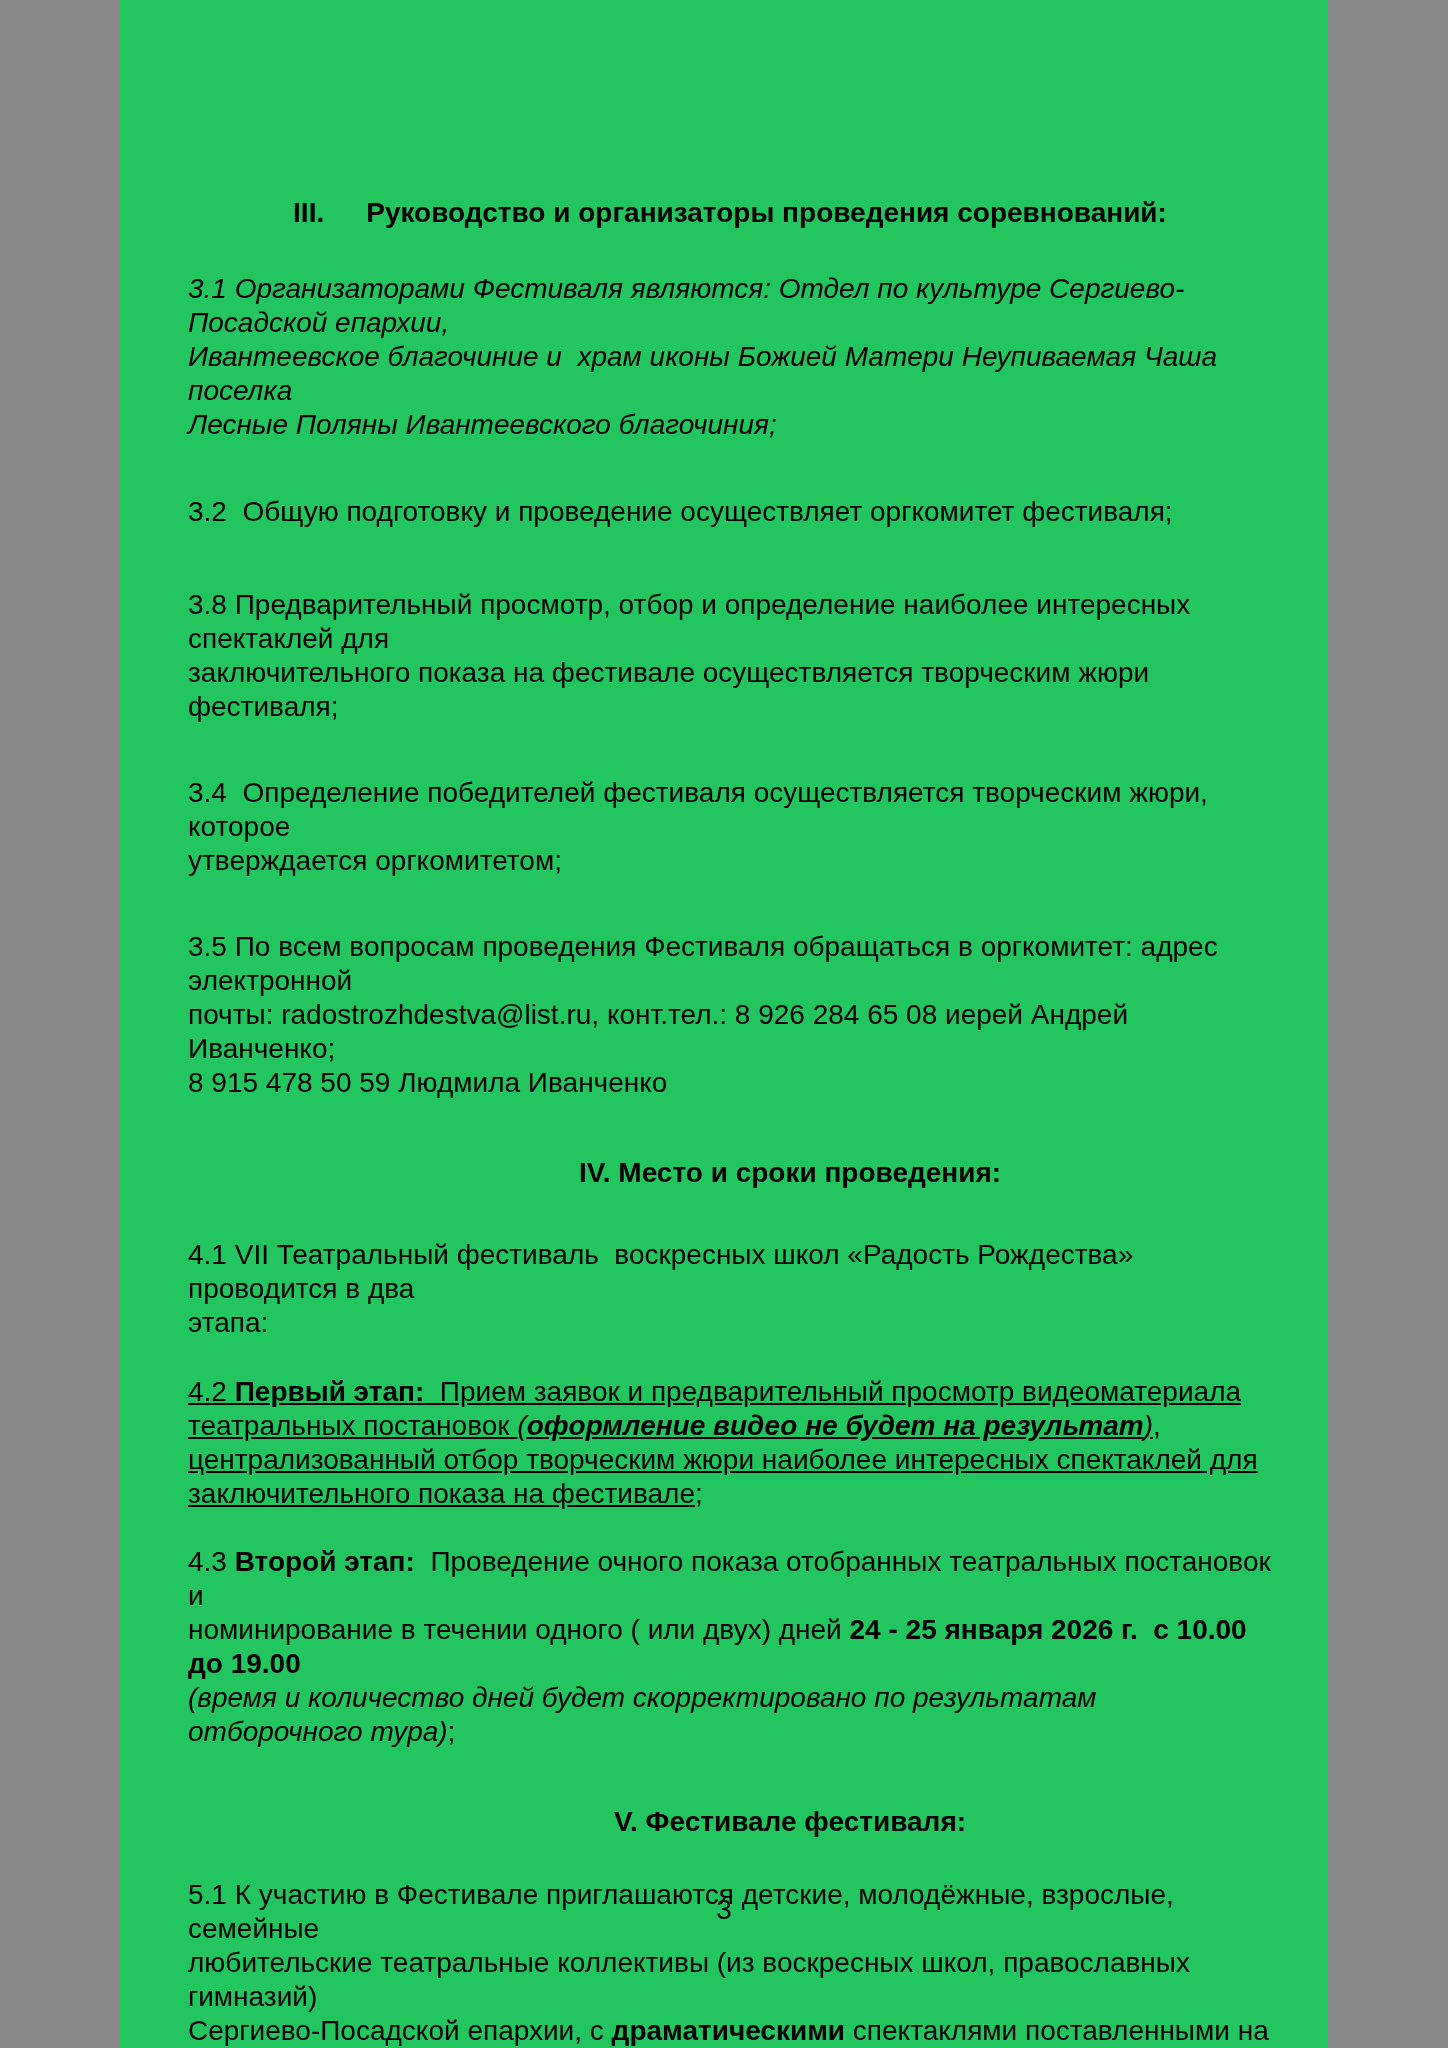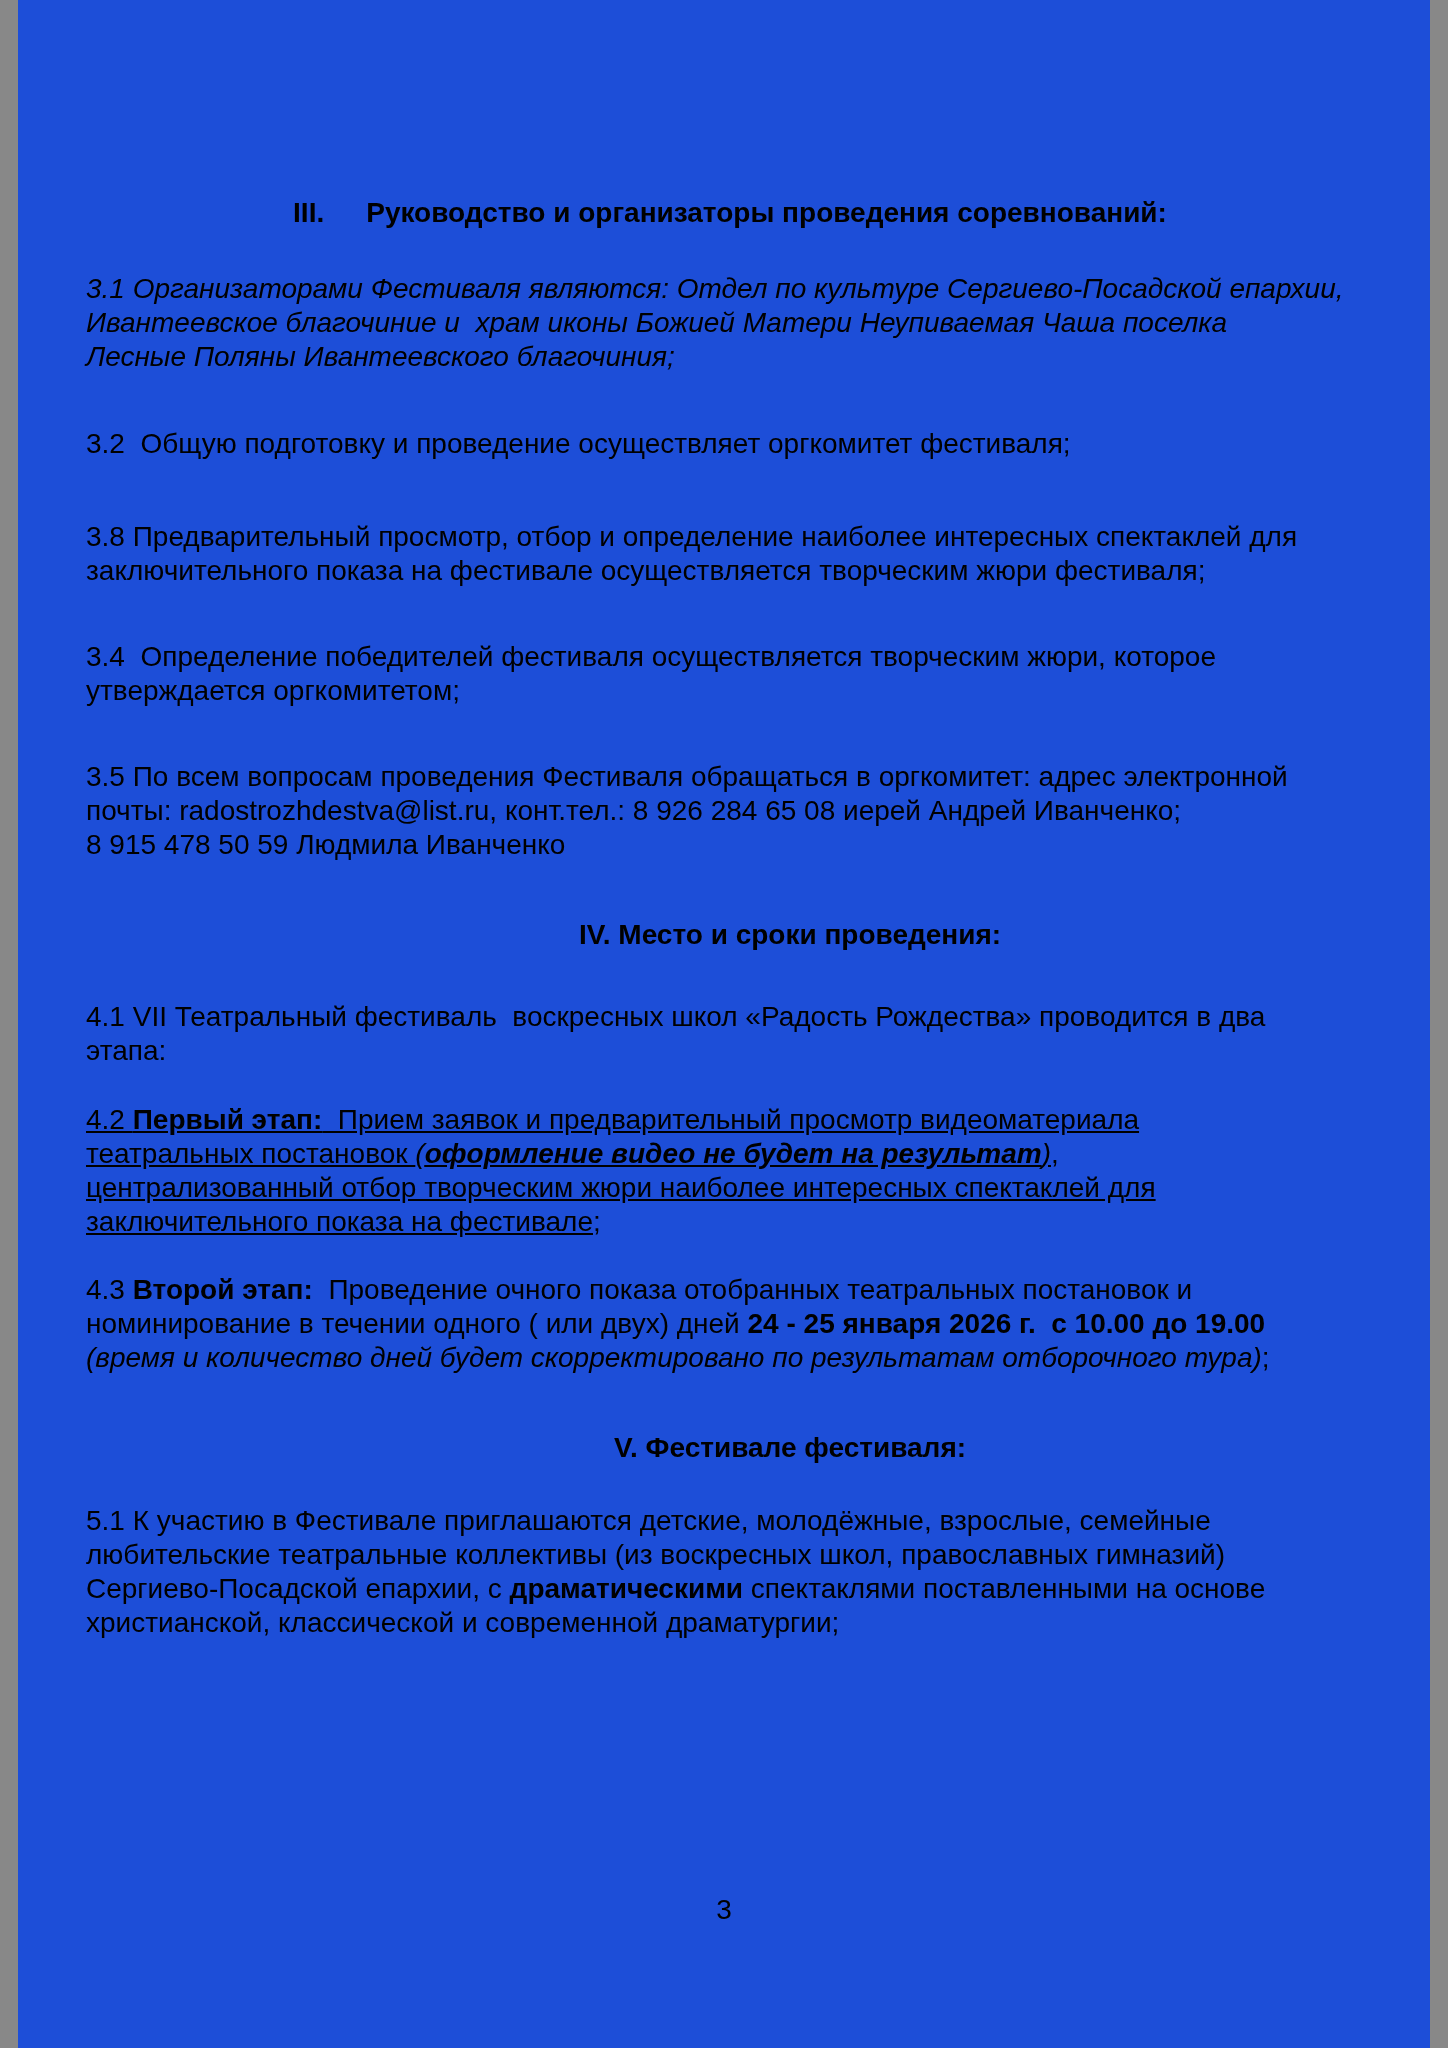--- a/index.html
+++ b/index.html
@@ -1,21 +1,21 @@
 <!DOCTYPE html>
 <html><head>
 <meta charset="utf-8">
 <style>
   html, body { margin: 0; padding: 0; background: #888; }
   .page {
     position: relative;
-    width: 1412px;
+    width: 1208px;
     height: 2048px;
     margin: 0 auto;
-    background: #1d4ed8;
+    background: #22c55e;
     color: #000000;
     font-family: "Liberation Sans", sans-serif;
     font-size: 28px;
     line-height: 34px;
     overflow: hidden;
   }
   #content {
     padding: 196px 56px 0 68px;
   }
   .para {

